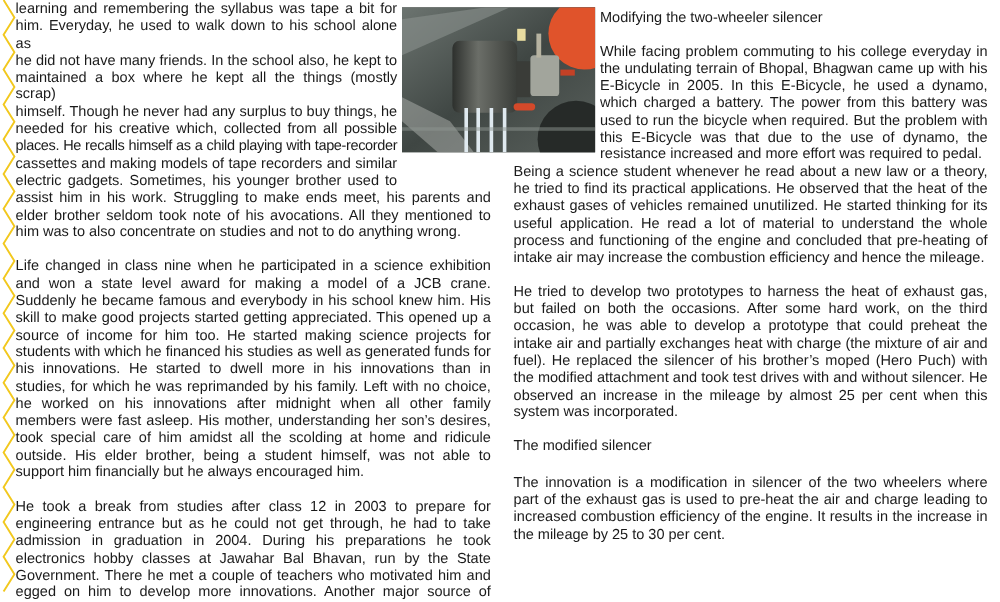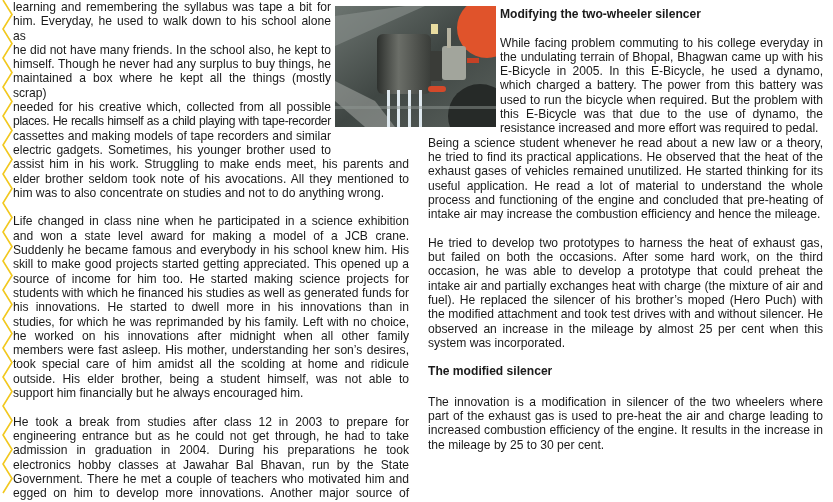--- a/index.html
+++ b/index.html
@@ -8,42 +8,42 @@
     background: #ffffff; color: #1a1a1a;
     font-family: "Liberation Sans", sans-serif;
   }
   .zigzag { position: absolute; left: 0; top: 0; width: 14px; height: 502px; }
   .col { position: absolute; font-size: 12.1px; line-height: 14.3px; text-align: justify; }
   .col p { margin: 0; }
   .left-col { left: 13px; top: 0; width: 396px; }
   .left-col p + p { margin-top: 14.3px; }
   .right-col { left: 428px; top: 0; width: 395px; }
   .right-col p + p { margin-top: 14.3px; }
-  .heading { font-weight: bold; margin: 0; }
+  .heading { font-weight: normal; margin: 0; }
   .indent-block { margin-left: 72px; }
   .photo-float {
     position: absolute; left: 335px; top: 6px; width: 161px; height: 121px;
     overflow: hidden; background: #5b625e;
   }
   .left-lines-short { width: 318px; }
 </style>
 </head>
 <body>
 
 <svg class="zigzag" viewBox="0 0 14 502" preserveAspectRatio="none">
   <polyline id="zz" fill="none" stroke="#f2c81e" stroke-width="1.6" points="3,0.0 12,14.5 3,29.0 12,43.5 3,58.0 12,72.5 3,87.0 12,101.5 3,116.0 12,130.5 3,145.0 12,159.5 3,174.0 12,188.5 3,203.0 12,217.5 3,232.0 12,246.5 3,261.0 12,275.5 3,290.0 12,304.5 3,319.0 12,333.5 3,348.0 12,362.5 3,377.0 12,391.5 3,406.0 12,420.5 3,435.0 12,449.5 3,464.0 12,478.5 3,493.0"></polyline>
 </svg>
 
 <div class="col left-col">
   <div class="left-lines-short">
     <div style="text-align:justify;text-align-last:justify;">learning and remembering the syllabus was tape a bit for</div>
     <div style="text-align:justify;text-align-last:justify;">him. Everyday, he used to walk down to his school alone as</div>
     <div style="text-align:justify;text-align-last:justify;">he did not have many friends. In the school also, he kept to</div>
+    <div style="text-align:justify;text-align-last:justify;">maintained a box where he kept all the things (mostly scrap)</div>
     <div style="text-align:justify;text-align-last:justify;">himself. Though he never had any surplus to buy things, he</div>
-    <div style="text-align:justify;text-align-last:justify;">maintained a box where he kept all the things (mostly scrap)</div>
     <div style="text-align:justify;text-align-last:justify;">needed for his creative which, collected from all possible</div>
     <div style="text-align:justify;text-align-last:justify;letter-spacing:-0.3px;">places. He recalls himself as a child playing with tape-recorder</div>
     <div style="text-align:justify;text-align-last:justify;">cassettes and making models of tape recorders and similar</div>
     <div style="text-align:justify;text-align-last:justify;">electric gadgets. Sometimes, his younger brother used to</div>
   </div>
   <p style="margin-top:0;">assist him in his work. Struggling to make ends meet, his parents and elder brother seldom took note of his avocations. All they mentioned to him was to also concentrate on studies and not to do anything wrong.</p>
   <p>Life changed in class nine when he participated in a science exhibition and won a state level award for making a model of a JCB crane. Suddenly he became famous and everybody in his school knew him. His skill to make good projects started getting appreciated. This opened up a source of income for him too. He started making science projects for students with which he financed his studies as well as generated funds for his innovations. He started to dwell more in his innovations than in studies, for which he was reprimanded by his family. Left with no choice, he worked on his innovations after midnight when all other family members were fast asleep. His mother, understanding her son’s desires, took special care of him amidst all the scolding at home and ridicule outside. His elder brother, being a student himself, was not able to support him financially but he always encouraged him.</p>
   <p>He took a break from studies after class 12 in 2003 to prepare for engineering entrance but as he could not get through, he had to take admission in graduation in 2004. During his preparations he took electronics hobby classes at Jawahar Bal Bhavan, run by the State Government. There he met a couple of teachers who motivated him and egged on him to develop more innovations. Another major source of support was his school teacher and NCC coordinator.</p>
 </div>
 

